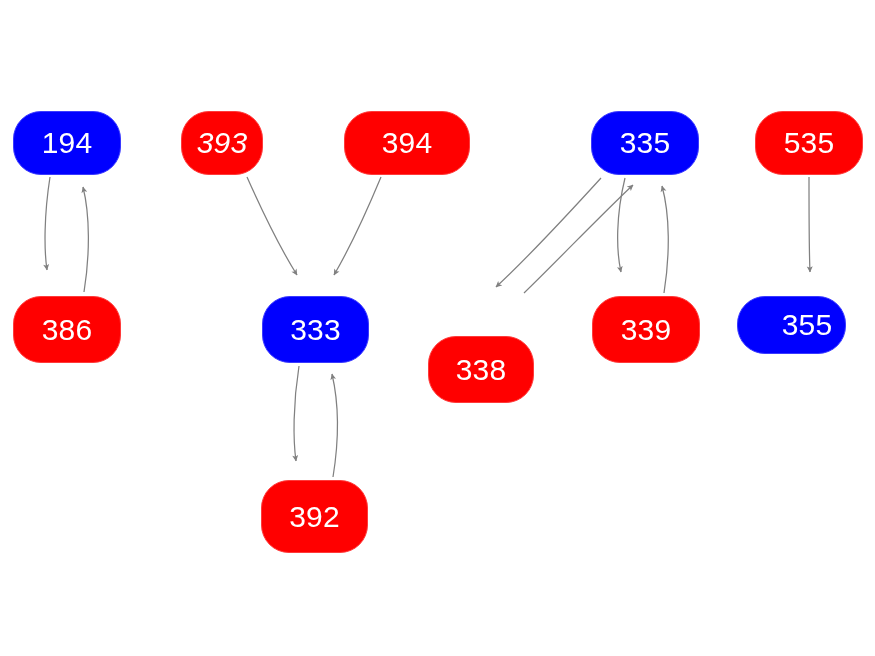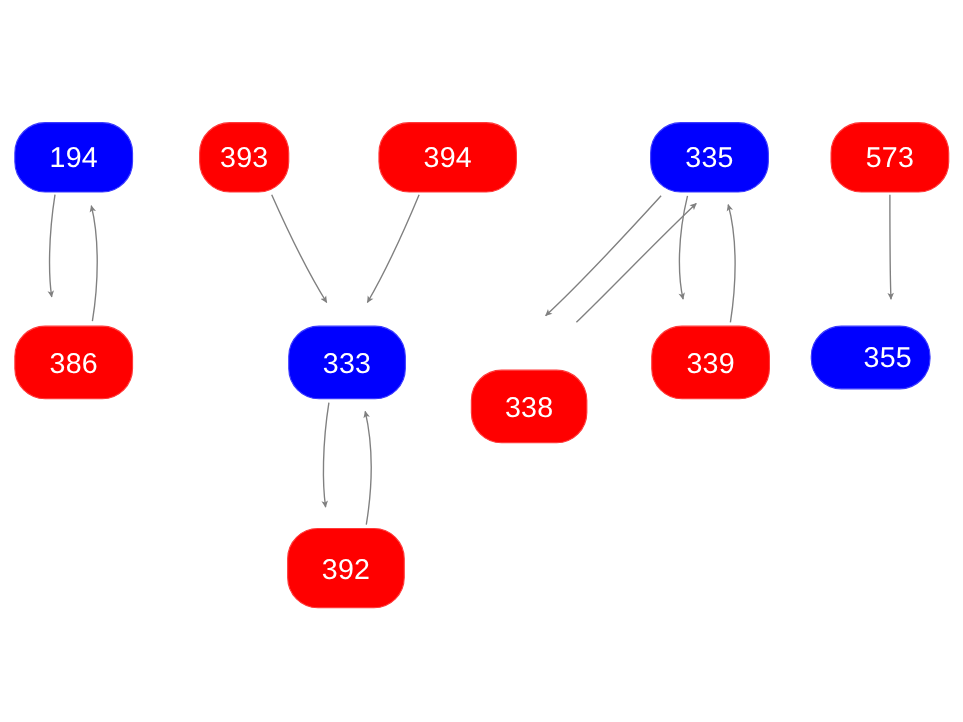--- a/index.html
+++ b/index.html
@@ -26,21 +26,21 @@
     height: 656px;
     pointer-events: none;
   }
   .node {
     position: absolute;
     display: flex;
     align-items: center;
     justify-content: center;
     box-sizing: border-box;
     color: #ffffff;
-    font-size: 26px;
+    font-size: 30px;
     font-weight: 400;
     line-height: 1;
     letter-spacing: 0.2px;
     font-family: "Liberation Sans", "DejaVu Sans", sans-serif;
     user-select: none;
     border-radius: 28px;
   }
   .node-blue {
     background: #0000ff;
     border: 1px solid #3a3aff;
@@ -74,31 +74,31 @@
       <path d="M 524,293 C 556,262 606,210 633,185" fill="none" stroke="#808080" stroke-width="1.25" marker-end="url(#arrowhead)"></path>
       <path d="M 625,178 C 616,215 616,250 621,272" fill="none" stroke="#808080" stroke-width="1.25" marker-end="url(#arrowhead)"></path>
       <path d="M 664,293 C 670,255 670,215 662,186" fill="none" stroke="#808080" stroke-width="1.25" marker-end="url(#arrowhead)"></path>
       <path d="M 809,177 C 809,215 809,250 810,272" fill="none" stroke="#808080" stroke-width="1.25" marker-end="url(#arrowhead)"></path>
     </svg>
 
   <div id="node-layer">
       <div class="node node-blue" style="left: 13px; top: 111px; width: 108px; height: 64px;">
         <span class="node-label">194</span>
       </div>
-      <div class="node node-red" style="left: 181px; top: 111px; width: 82px; height: 64px;">
+      <div class="node node-red" style="left: 181px; top: 111px; width: 82px; height: 64px; font-style: italic;">
         <span class="node-label">393</span>
       </div>
       <div class="node node-red" style="left: 344px; top: 111px; width: 126px; height: 64px;">
         <span class="node-label">394</span>
       </div>
       <div class="node node-blue" style="left: 591px; top: 111px; width: 108px; height: 64px;">
         <span class="node-label">335</span>
       </div>
       <div class="node node-red" style="left: 755px; top: 111px; width: 108px; height: 64px;">
-        <span class="node-label">573</span>
+        <span class="node-label">535</span>
       </div>
       <div class="node node-red" style="left: 13px; top: 296px; width: 108px; height: 67px;">
         <span class="node-label">386</span>
       </div>
       <div class="node node-blue" style="left: 262px; top: 296px; width: 107px; height: 67px;">
         <span class="node-label">333</span>
       </div>
       <div class="node node-red" style="left: 428px; top: 296px; width: 106px; height: 67px; margin-top: 40px;">
         <span class="node-label">338</span>
       </div>

